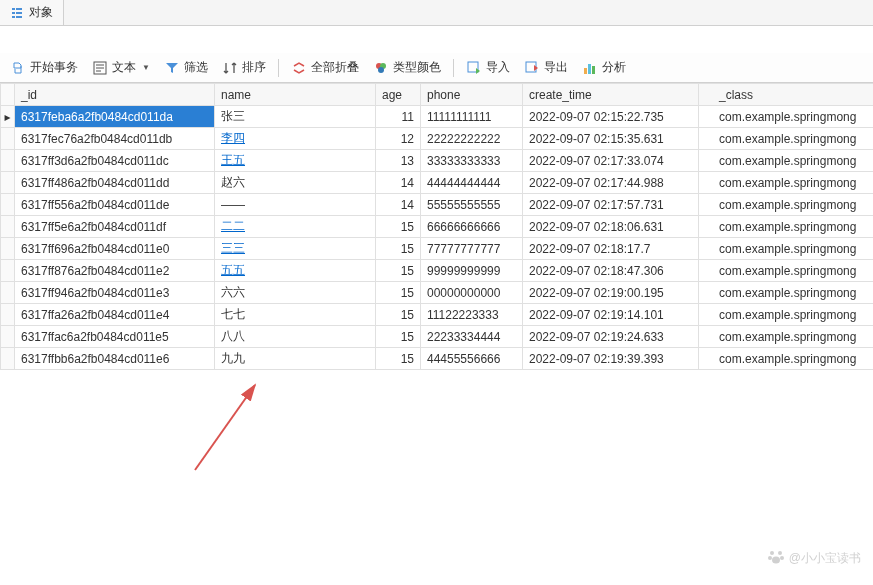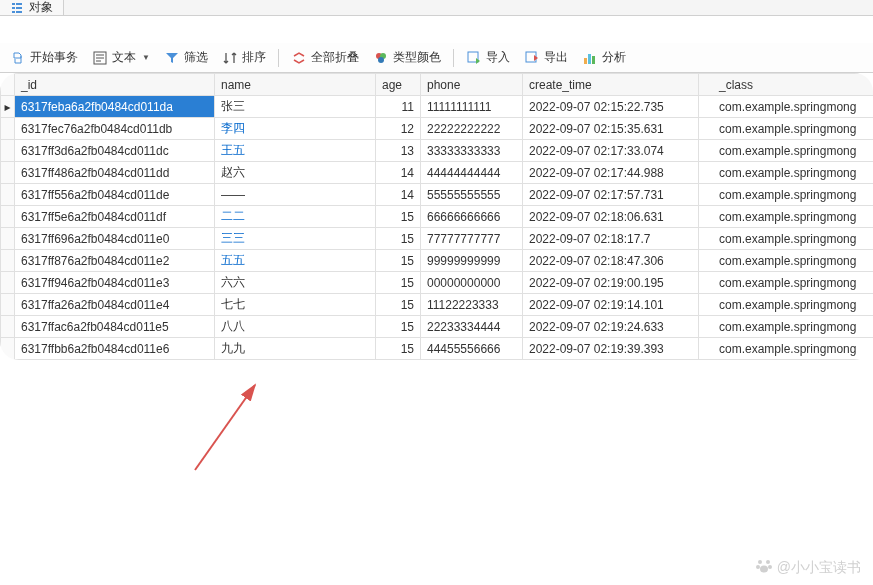--- a/index.html
+++ b/index.html
@@ -9,21 +9,21 @@
       background: #fff;
       width: 873px;
       height: 585px;
       overflow: hidden;
       position: relative;
     }
     .tabs {
       display: flex;
       border-bottom: 1px solid #d0d0d0;
       background: #f5f5f5;
-      height: 16px;
+      height: 26px;
     }
     .tab {
       display: flex;
       align-items: center;
       padding: 0 10px;
       border-right: 1px solid #d0d0d0;
       background: #f8f8f8;
       gap: 5px;
       cursor: pointer;
       font-size: 12px;
@@ -83,21 +83,20 @@
       margin: 0 4px;
     }
     .dropdown-arrow {
       font-size: 8px;
       color: #555;
       margin-left: 2px;
     }
     .table-container {
       width: 100%;
       overflow: auto;
-      border-radius: 19px;
     }
     table {
       border-collapse: collapse;
       width: 100%;
       table-layout: fixed;
     }
     th, td {
       border: 1px solid #e0e0e0;
       padding: 2px 6px;
       text-align: left;
@@ -127,33 +126,34 @@
     }
     .col-id { width: 200px; }
     .col-name { width: 161px; }
     .col-age { width: 45px; text-align: right; }
     .col-phone { width: 102px; }
     .col-create { width: 176px; }
     .col-class { width: 184px; padding-left: 20px; }
     td.col-age { text-align: right; }
     .link-text {
       color: #0066cc;
+      text-decoration: underline;
     }
     .arrow-annotation {
       position: absolute;
       left: 180px;
       top: 370px;
       pointer-events: none;
     }
     .watermark {
       position: absolute;
       right: 12px;
-      bottom: 7px;
+      bottom: 16px;
       color: #d0d0d0;
-      font-size: 14px;
+      font-size: 12px;
       display: flex;
       align-items: center;
       gap: 4px;
     }
   </style>
 </head>
 <body>
 
 <div class="tabs">
   <div class="tab">

